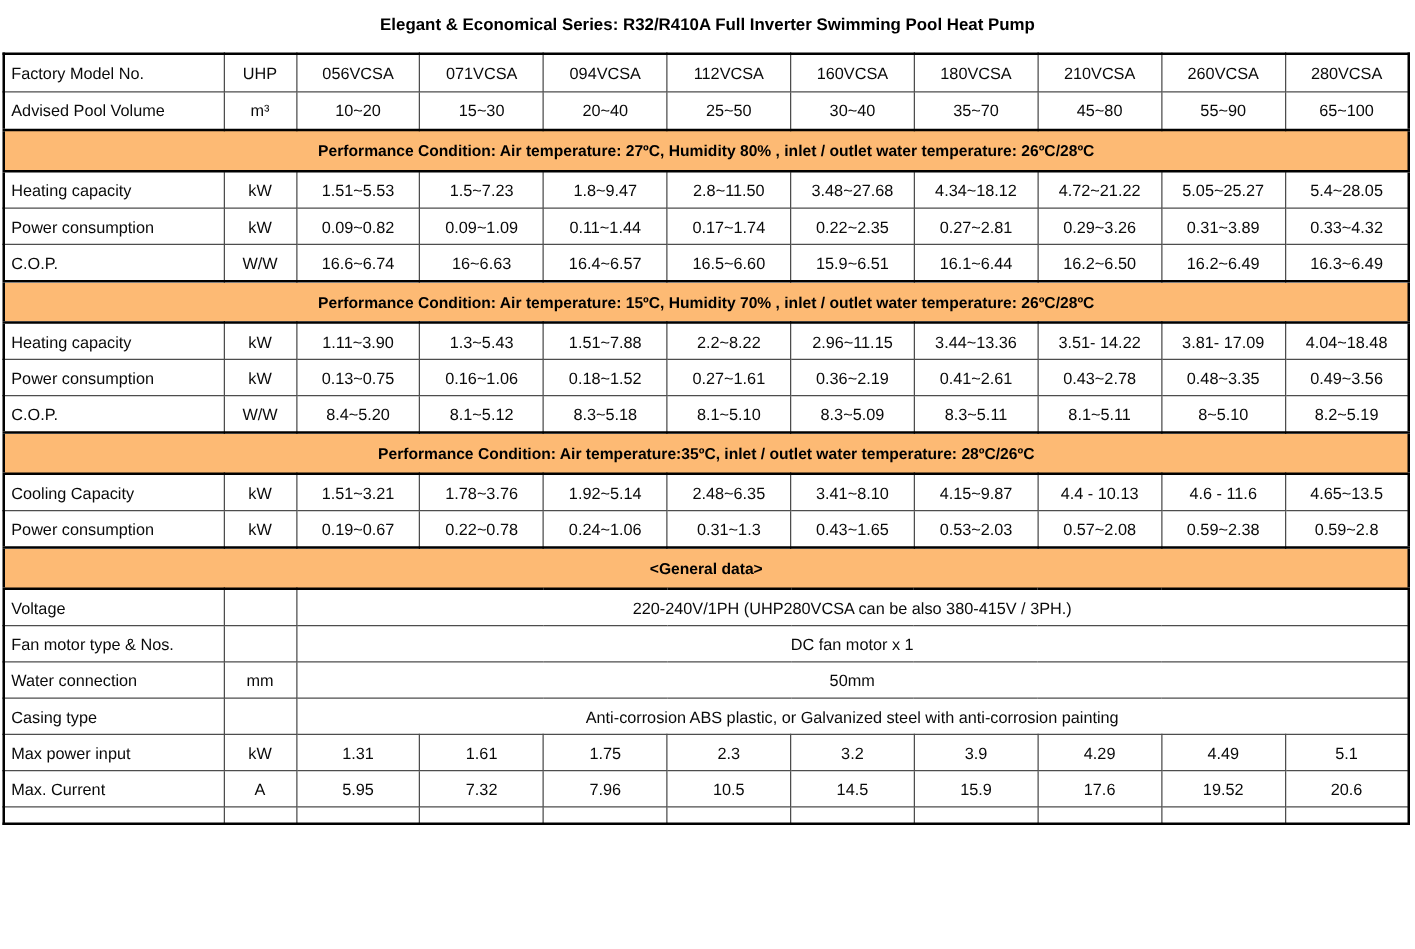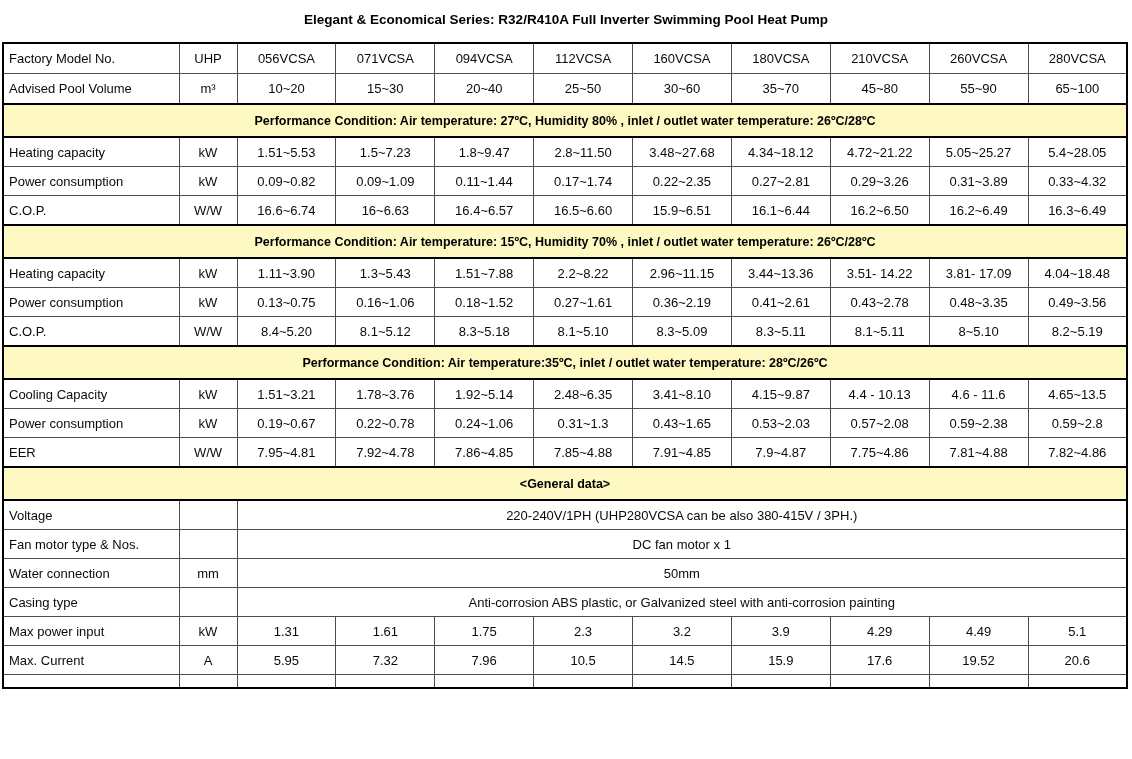--- a/index.html
+++ b/index.html
@@ -36,21 +36,21 @@
     padding: 0 2px;
     overflow: hidden;
     white-space: nowrap;
     background: #fff;
   }
   td.lbl { text-align: left; padding-left: 5px; }
   tr.hdr  td { height: 29px; }
   tr.data td { height: 28px; }
   tr.band td {
     height: 31px;
-    background: #fef9c3;
+    background: #fdba74;
     font-weight: bold;
     font-size: 12.5px;
     border-top: 2px solid #000;
     border-bottom: 2px solid #000;
     color: #000;
   }
   tr.partial td { height: 12px; }
 </style>
 </head>
 <body>
@@ -89,21 +89,21 @@
         <td>280VCSA</td>
       </tr>
 
       <tr class="hdr">
         <td class="lbl">Advised Pool Volume</td>
         <td>m³</td>
         <td>10~20</td>
         <td>15~30</td>
         <td>20~40</td>
         <td>25~50</td>
-        <td>30~60</td>
+        <td>30~40</td>
         <td>35~70</td>
         <td>45~80</td>
         <td>55~90</td>
         <td>65~100</td>
       </tr>
 
       <tr class="band">
         <td colspan="11">Performance Condition: Air temperature: 27ºC, Humidity 80% , inlet / outlet water temperature: 26ºC/28ºC</td>
       </tr>
 
@@ -220,33 +220,20 @@
         <td>0.22~0.78</td>
         <td>0.24~1.06</td>
         <td>0.31~1.3</td>
         <td>0.43~1.65</td>
         <td>0.53~2.03</td>
         <td>0.57~2.08</td>
         <td>0.59~2.38</td>
         <td>0.59~2.8</td>
       </tr>
 
-      <tr class="data">
-        <td class="lbl">EER</td>
-        <td>W/W</td>
-        <td>7.95~4.81</td>
-        <td>7.92~4.78</td>
-        <td>7.86~4.85</td>
-        <td>7.85~4.88</td>
-        <td>7.91~4.85</td>
-        <td>7.9~4.87</td>
-        <td>7.75~4.86</td>
-        <td>7.81~4.88</td>
-        <td>7.82~4.86</td>
-      </tr>
 
       <tr class="band">
         <td colspan="11">&lt;General data&gt;</td>
       </tr>
 
       <tr class="data">
         <td class="lbl">Voltage</td>
         <td></td>
         <td colspan="9">220-240V/1PH  (UHP280VCSA can be also 380-415V / 3PH.)</td>
       </tr>

